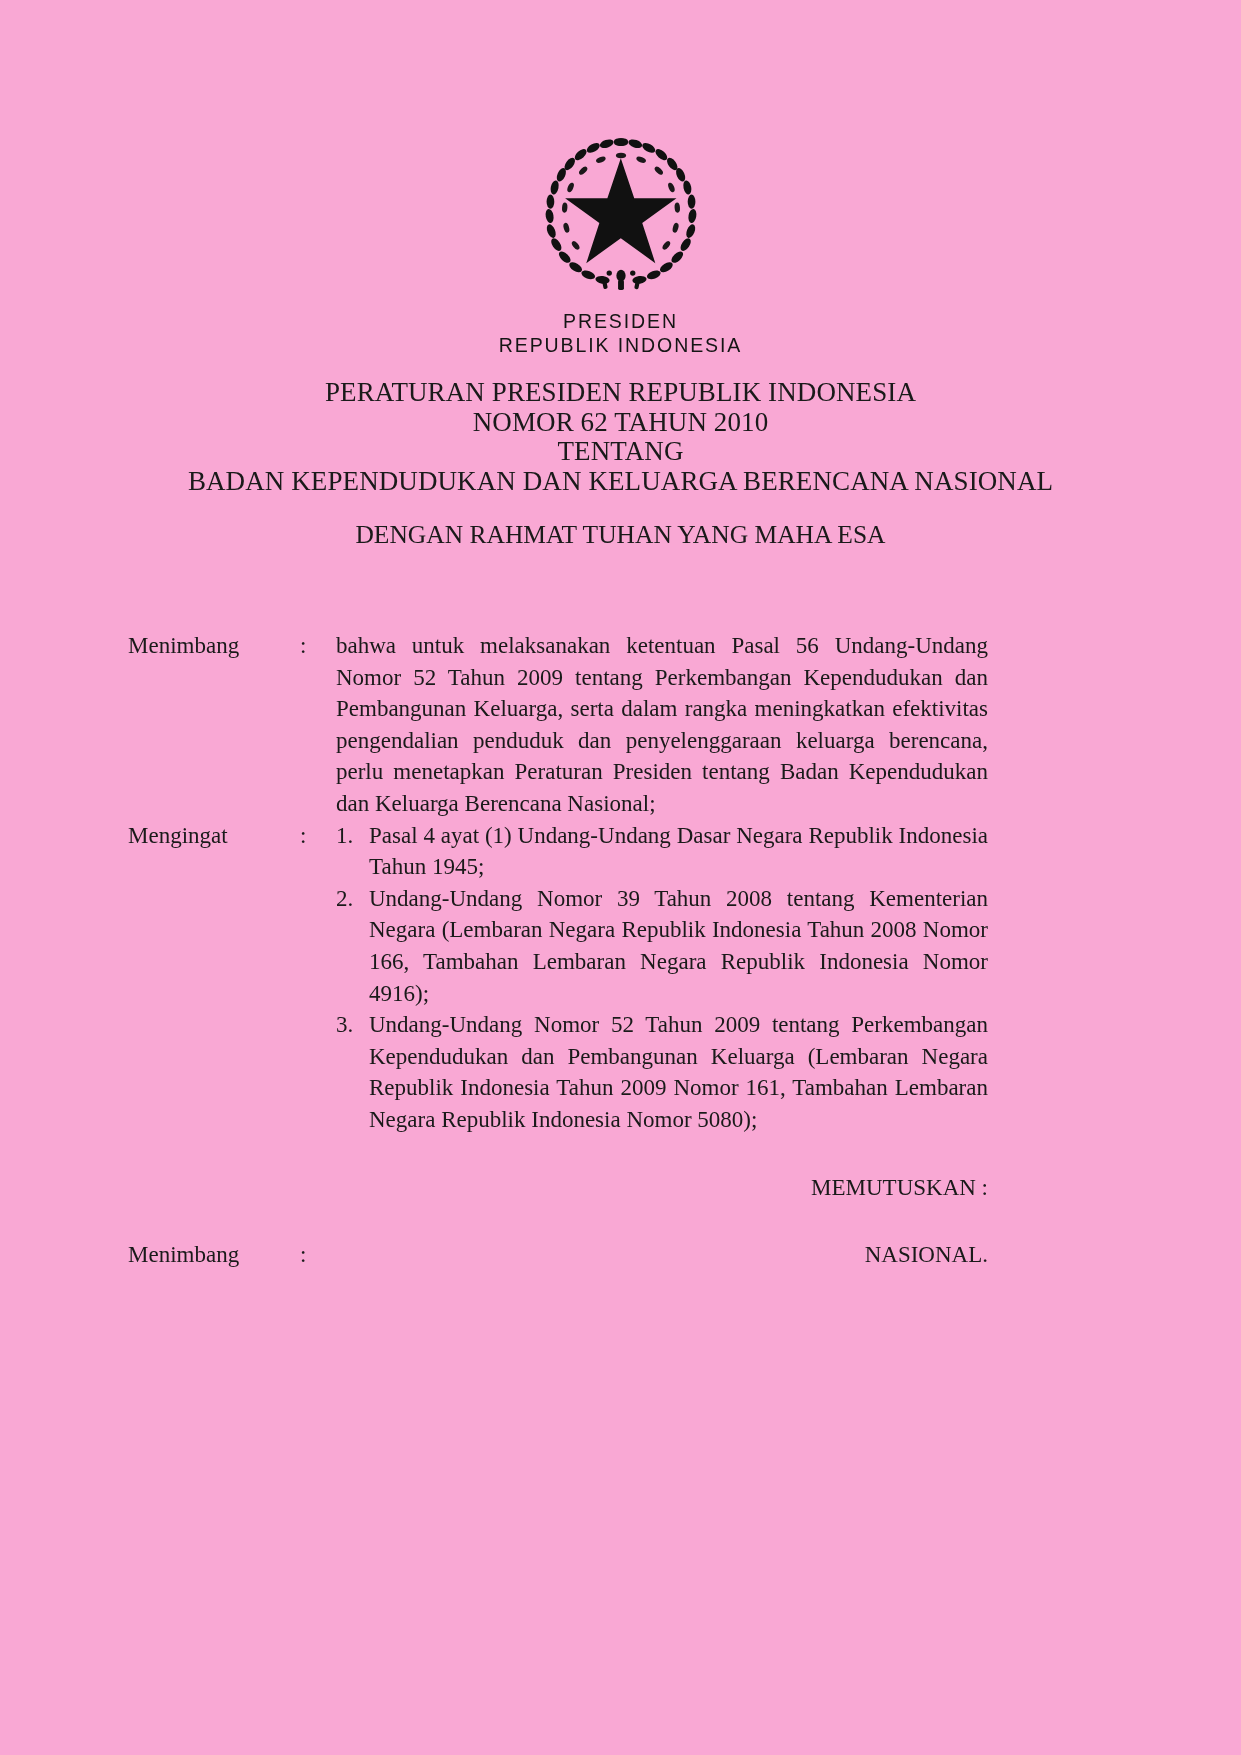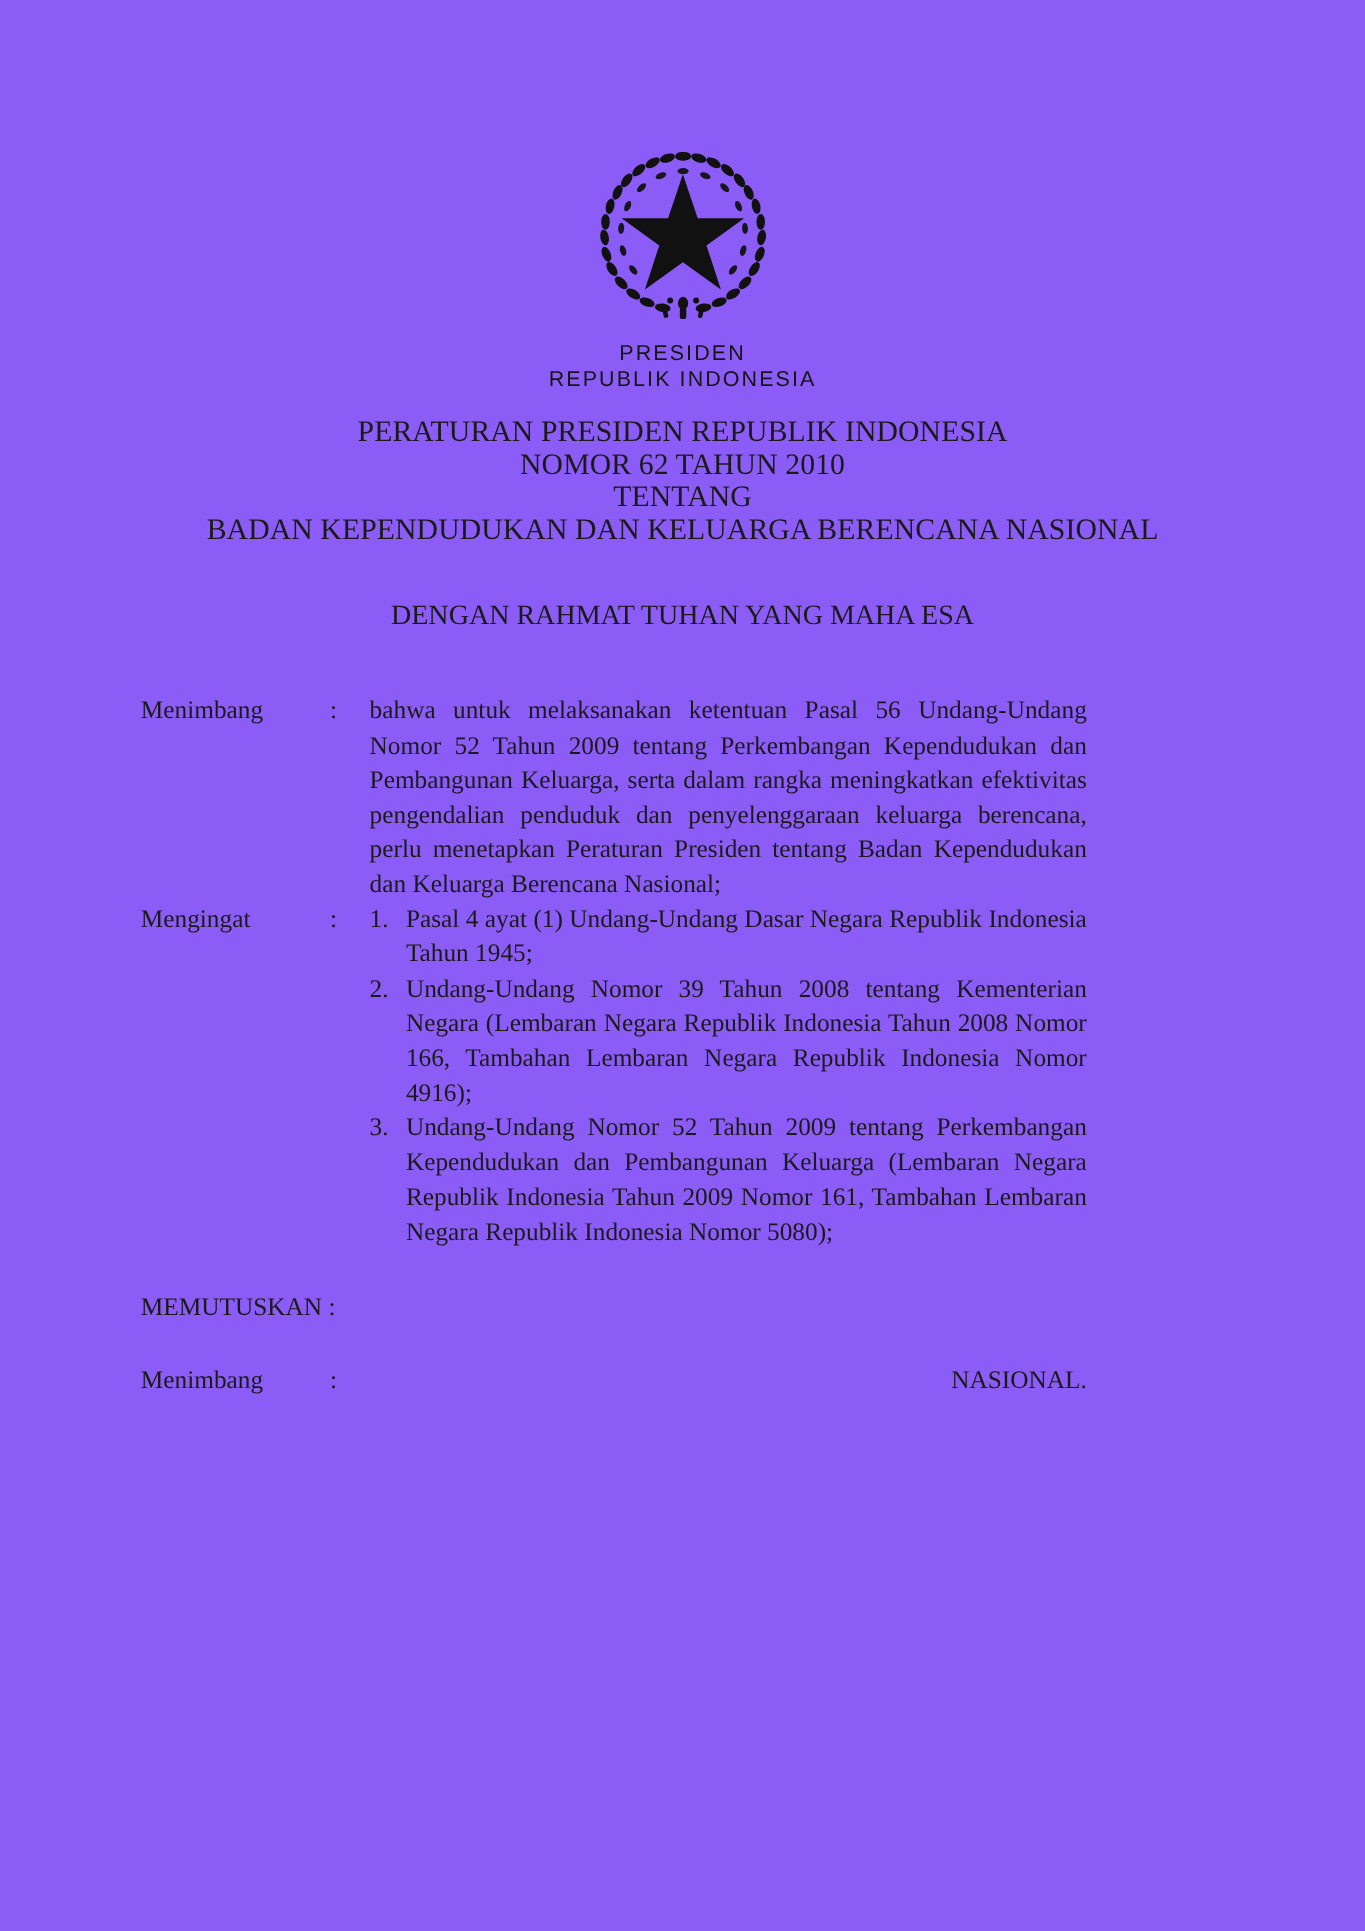--- a/index.html
+++ b/index.html
@@ -5,21 +5,21 @@
   html, body {
     margin: 0;
     padding: 0;
     background: #ffffff;
   }
   .page {
     position: relative;
     width: 1241px;
     height: 1755px;
     margin: 0 auto;
-    background: #8b5cf6;
+    background: #f9a8d4;
     font-family: "Liberation Serif", "DejaVu Serif", serif;
     color: #1a1a1a;
     overflow: hidden;
   }
 
   
   .emblem-block {
     position: absolute;
     top: 132px;
     left: 0;
@@ -50,21 +50,21 @@
   }
   .title-line {
     font-size: 27px;
     line-height: 29.5px;
     letter-spacing: 0.1px;
     white-space: nowrap;
   }
   .subtitle-line {
     font-size: 25.5px;
     line-height: 29.5px;
-    margin-top: 48px;
+    margin-top: 24px;
     white-space: nowrap;
   }
   .subtitle-line.second {
     margin-top: 28px;
   }
 
   
   .body-block {
     position: absolute;
     top: 630px;
@@ -103,21 +103,21 @@
   }
   .ol-marker {
     flex: 0 0 33px;
   }
   .ol-text {
     flex: 1 1 auto;
     text-align: justify;
     text-justify: inter-word;
   }
   .decide-heading {
-    text-align: left;
+    text-align: right;
     margin-top: 36px;
     margin-bottom: 36px;
     font-size: 23px;
   }
   .row.menetapkan .row-content {
     text-align: justify;
     text-justify: inter-word;
   }
   .nowrap-last {
     text-align: right;

